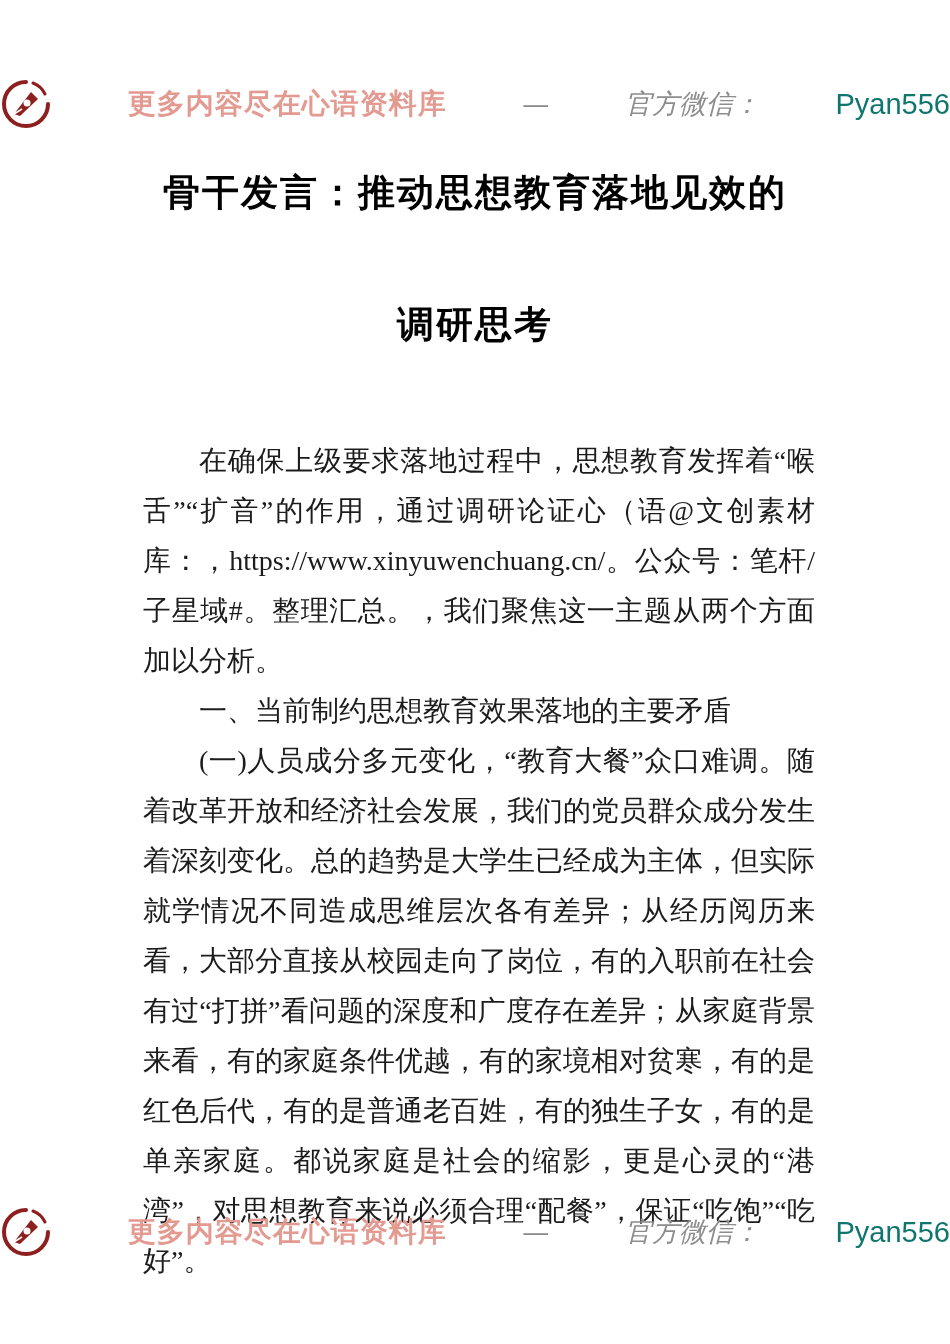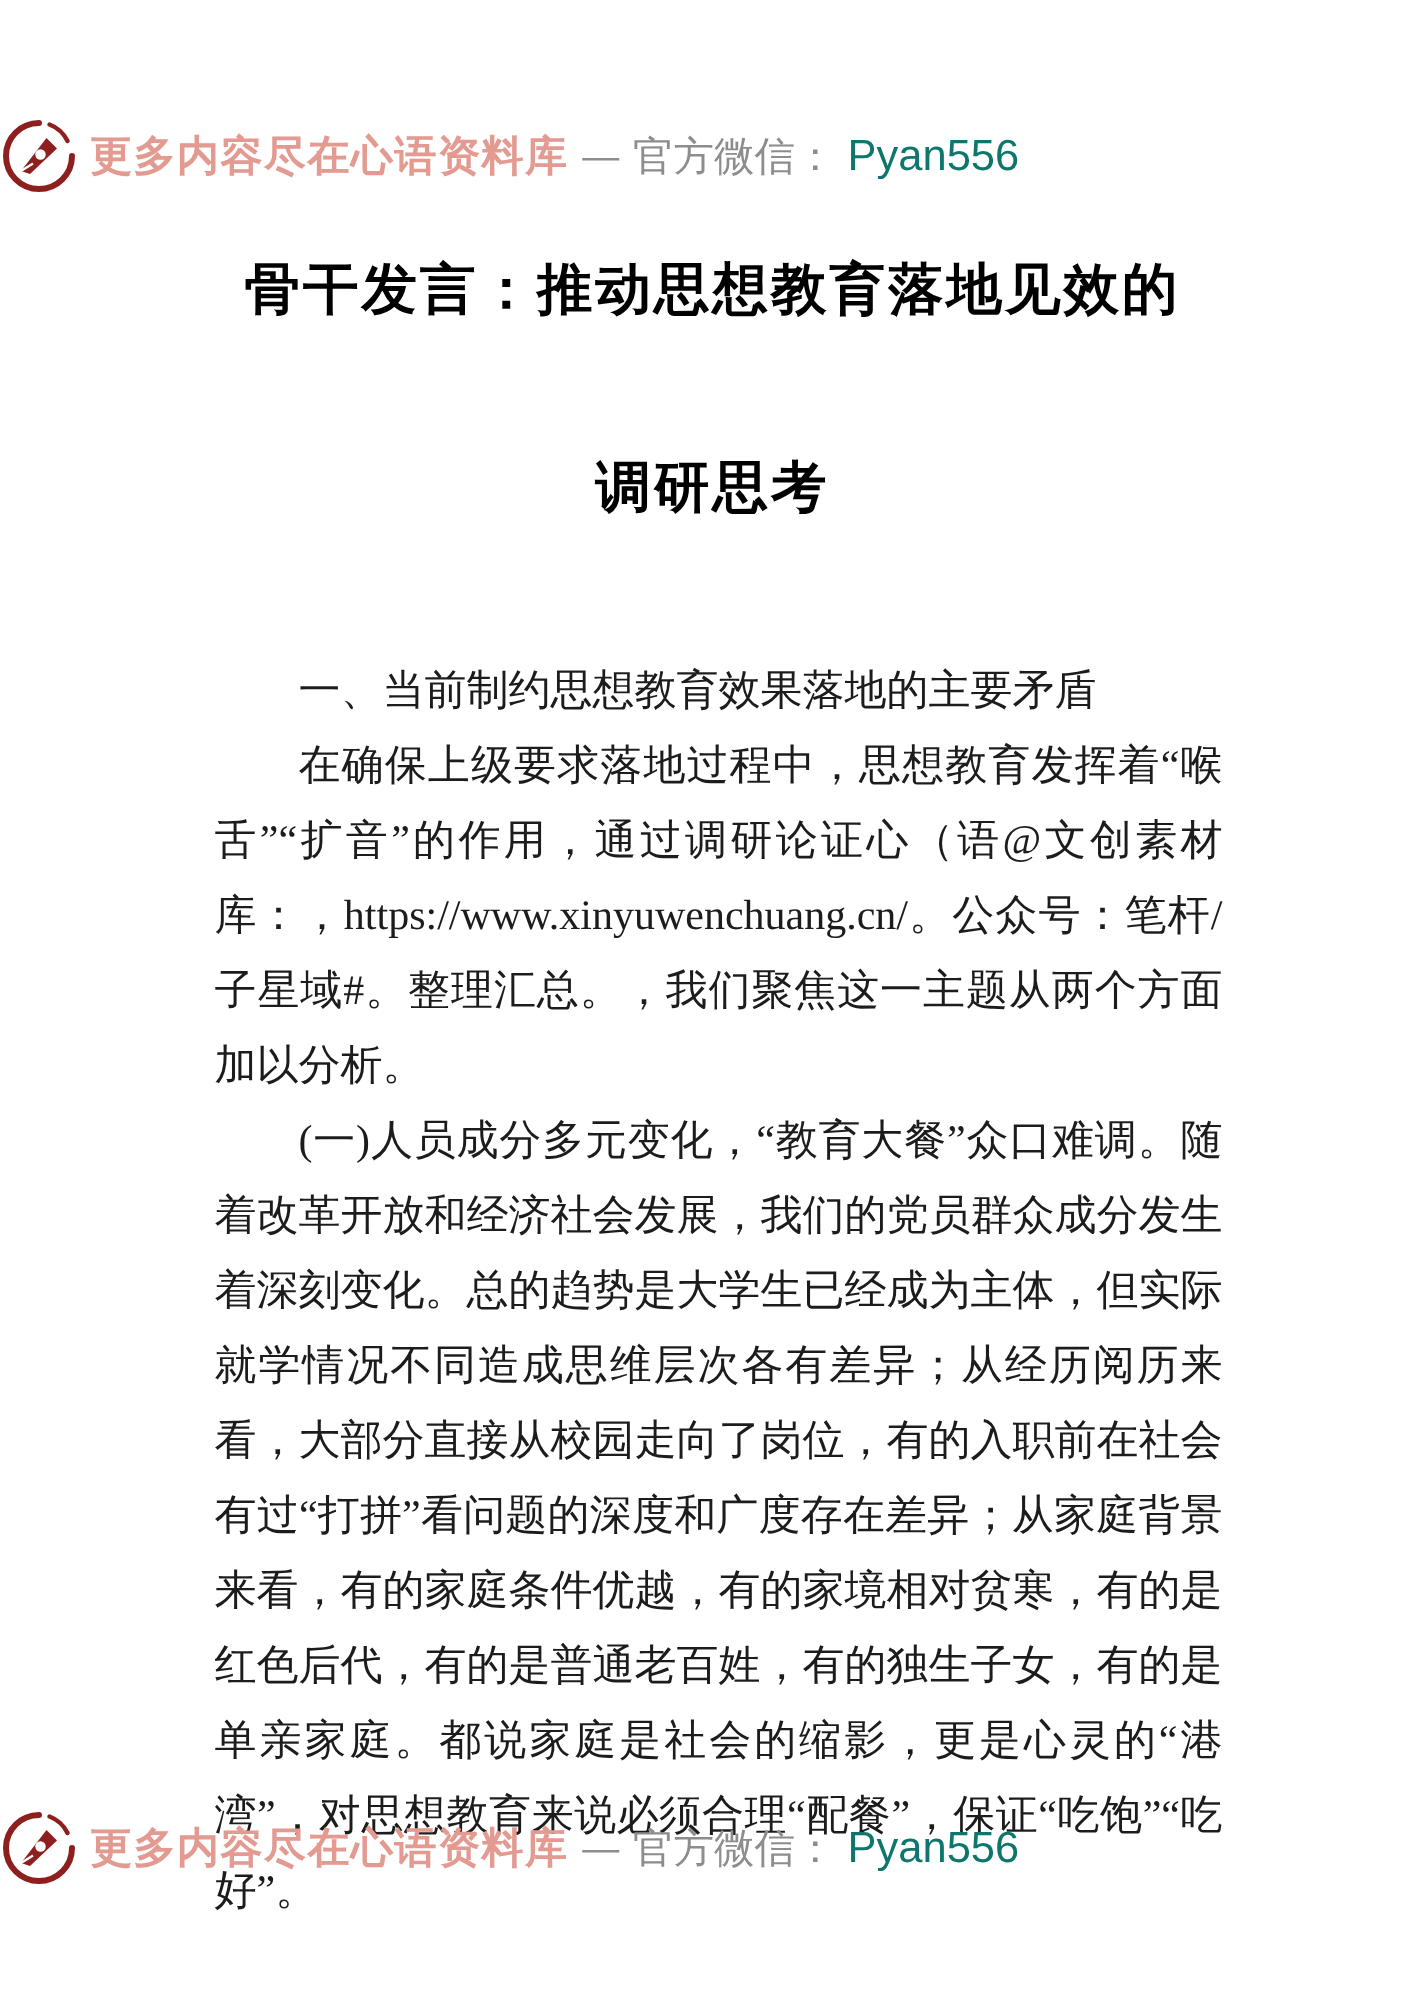--- a/index.html
+++ b/index.html
@@ -13,39 +13,40 @@
     font-family: "Liberation Serif", serif;
   }
 
   
   .brand-row {
     position: absolute;
     left: 0;
     width: 100%;
     display: flex;
     align-items: center;
-    justify-content: flex-start;
+    justify-content: space-between;
     gap: 8px;
     white-space: nowrap;
   }
   .brand-row.top    { top: 78px; }
   .brand-row.bottom { top: 1206px; }
 
   .brand-logo { width: 52px; height: 52px; flex: 0 0 auto; }
 
   .brand-text {
     color: #e39a91;
     font-size: 28px;
     font-weight: bold;
     letter-spacing: 1px;
     font-family: "Liberation Serif", serif;
   }
   .brand-sep, .brand-label {
     color: #8d8d8d;
     font-size: 27px;
+    font-style: italic;
     font-family: "DejaVu Serif", serif;
   }
   .brand-sep { font-style: normal; }
   .brand-id {
     color: #0f766e;
     font-size: 29px;
     font-family: "Liberation Sans", sans-serif;
   }
 
   
@@ -101,22 +102,22 @@
     <span class="brand-text">更多内容尽在心语资料库</span>
     <span class="brand-sep">—</span>
     <span class="brand-label">官方微信：</span>
     <span class="brand-id">Pyan556</span>
   </div>
 
   <div class="doc-title line1">骨干发言：推动思想教育落地见效的</div>
   <div class="doc-title line2">调研思考</div>
 
   <div class="doc-body">
+    <p>在确保上级要求落地过程中，思想教育发挥着“喉舌”“扩音”的作用，通过调研论证心（语@文创素材库：，https://www.xinyuwenchuang.cn/。公众号：笔杆/子星域#。整理汇总。，我们聚焦这一主题从两个方面加以分析。</p>
     <p>一、当前制约思想教育效果落地的主要矛盾</p>
-    <p>在确保上级要求落地过程中，思想教育发挥着“喉舌”“扩音”的作用，通过调研论证心（语@文创素材库：，https://www.xinyuwenchuang.cn/。公众号：笔杆/子星域#。整理汇总。，我们聚焦这一主题从两个方面加以分析。</p>
     <p>(一)人员成分多元变化，“教育大餐”众口难调。随着改革开放和经济社会发展，我们的党员群众成分发生着深刻变化。总的趋势是大学生已经成为主体，但实际就学情况不同造成思维层次各有差异；从经历阅历来看，大部分直接从校园走向了岗位，有的入职前在社会有过“打拼”看问题的深度和广度存在差异；从家庭背景来看，有的家庭条件优越，有的家境相对贫寒，有的是红色后代，有的是普通老百姓，有的独生子女，有的是单亲家庭。都说家庭是社会的缩影，更是心灵的“港湾”，对思想教育来说必须合理“配餐”，保证“吃饱”“吃好”。</p>
   </div>
 
   <div class="brand-row bottom">
     <span class="brand-logo">
       <svg viewBox="0 0 52 52" width="52" height="52" aria-hidden="true">
         <path d="M26 4 A22 22 0 1 0 48 26" fill="none" stroke="#8e1f1f" stroke-width="4" stroke-linecap="round"></path>
         <path d="M45 16 A22 22 0 0 0 33 5" fill="none" stroke="#8e1f1f" stroke-width="3" stroke-linecap="round"></path>
         <path d="M14 36 L31 14 L38 21 L20 38 Z" fill="#8e1f1f"></path>
         <circle cx="27" cy="25" r="3.5" fill="#ffffff"></circle>

